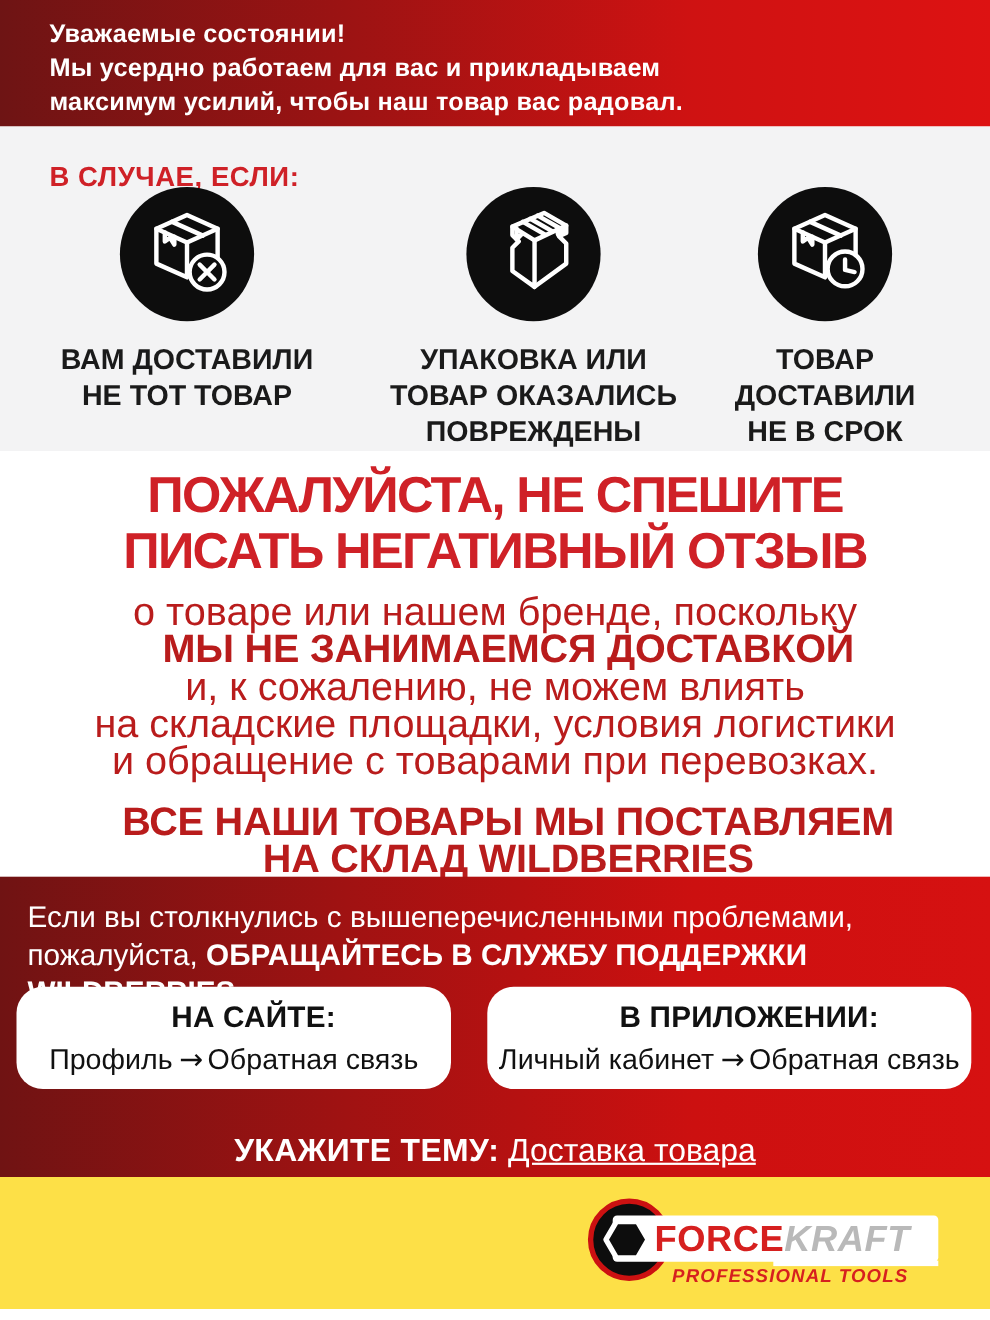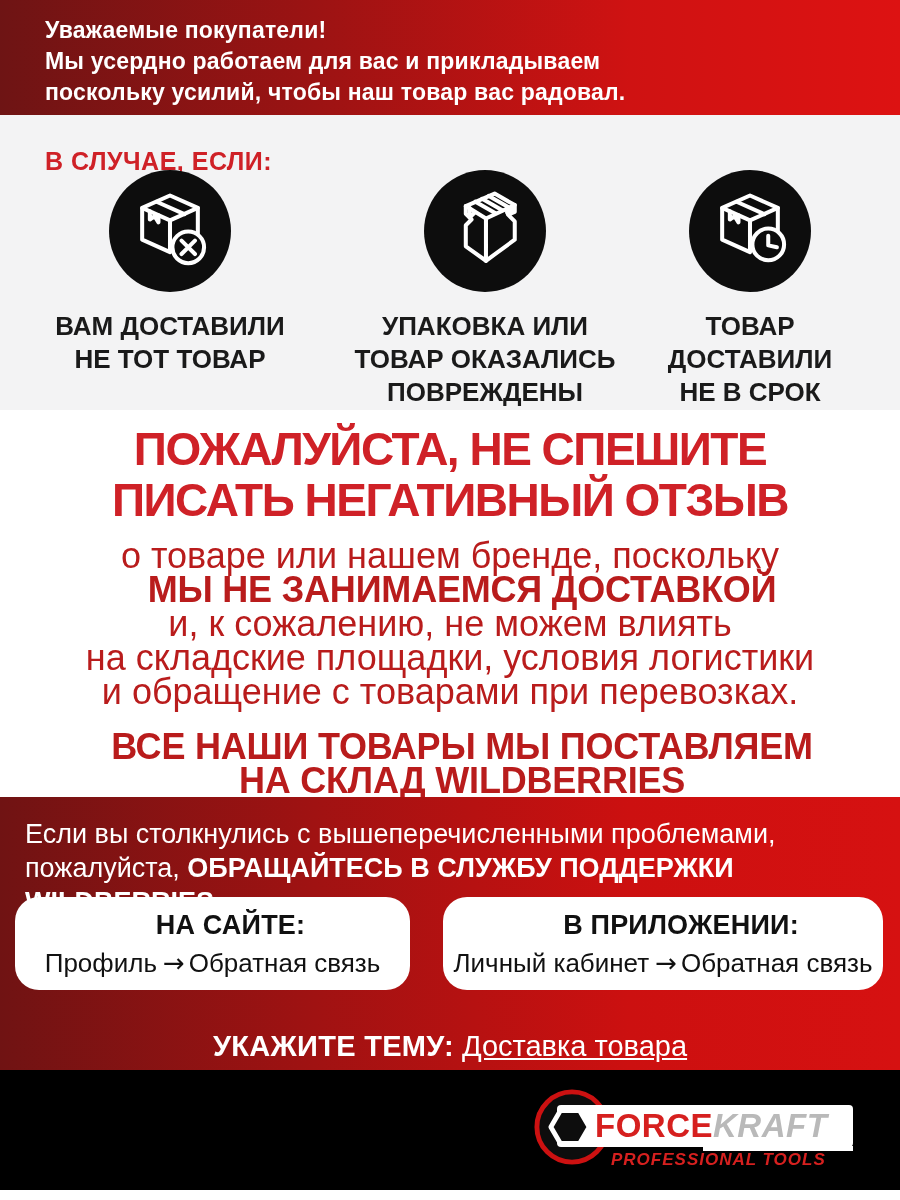--- a/index.html
+++ b/index.html
@@ -67,21 +67,21 @@
   .wbox.left{left:15px;width:395px;}
   .wbox.right{left:443px;width:440px;}
   .wbox-title{font-size:27px;font-weight:800;letter-spacing:.2px;margin-left:36px;}
   .wbox-path{font-size:26px;margin-top:7px;}
   .wbox-path .arrow{font-family:"DejaVu Sans",sans-serif;padding:0 6px;letter-spacing:-2px;}
   .theme-line{position:absolute;top:233px;left:0;width:900px;text-align:center;font-size:29px;}
   .theme-line .lbl{font-weight:800;letter-spacing:.3px;}
   .theme-line .val{font-weight:400;text-decoration:underline;}
 
   
-  .footer{height:120px;background:#000000;position:relative;}
+  .footer{height:120px;background:#fde047;position:relative;}
   .logo{position:absolute;left:533px;top:1088px;width:320px;height:84px;}
   .footer .logo{top:18px;left:533px;}
   .logo-banner{
     position:absolute;left:24px;top:17px;width:296px;height:42px;
     background:#ffffff;border-radius:4px;z-index:2;
     display:flex;align-items:center;padding-left:38px;box-sizing:border-box;
     white-space:nowrap;
   }
   .brand-force{color:#d6201f;font-size:33px;font-weight:800;letter-spacing:.5px;}
   .brand-kraft{color:#b9b9b9;font-size:33px;font-weight:800;font-style:italic;letter-spacing:.5px;}
@@ -92,23 +92,23 @@
     position:absolute;left:78px;top:62px;z-index:3;
     color:#d6201f;font-size:17px;font-weight:800;font-style:italic;letter-spacing:1px;white-space:nowrap;
   }
 </style>
 </head>
 <body>
 
 <div class="page">
 
   <header class="banner">
-    <p>Уважаемые покупатели!</p>
+    <p>Уважаемые состоянии!</p>
     <p>Мы усердно работаем для вас и прикладываем</p>
-    <p>поскольку усилий, чтобы наш товар вас радовал.</p>
+    <p>максимум усилий, чтобы наш товар вас радовал.</p>
   </header>
 
   <section class="cases">
     <h2>В СЛУЧАЕ, ЕСЛИ:</h2>
     <div class="cases-row">
 
       <div class="case-col col1">
         <div class="circle">
           <svg viewBox="0 0 100 100" fill="none" stroke="#ffffff" stroke-width="4.2" stroke-linejoin="round" stroke-linecap="round">
             <path d="M50 13 L79 26 L50 39 L21 26 Z"></path>

